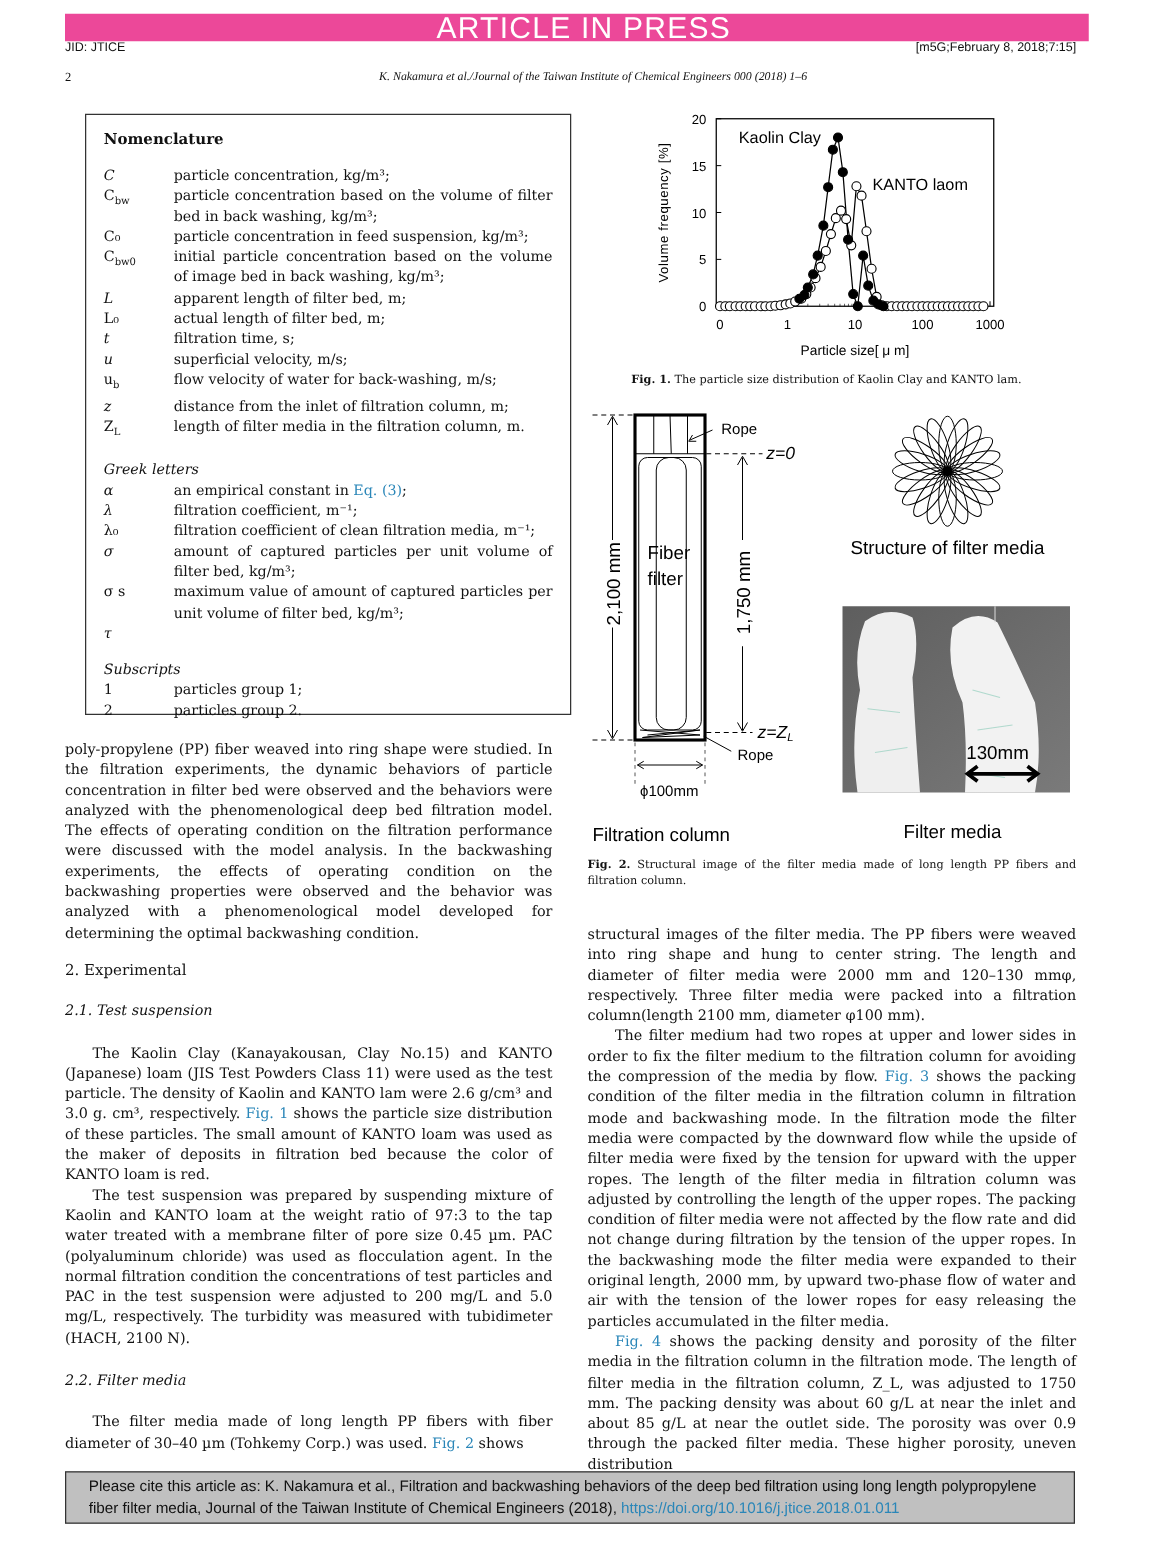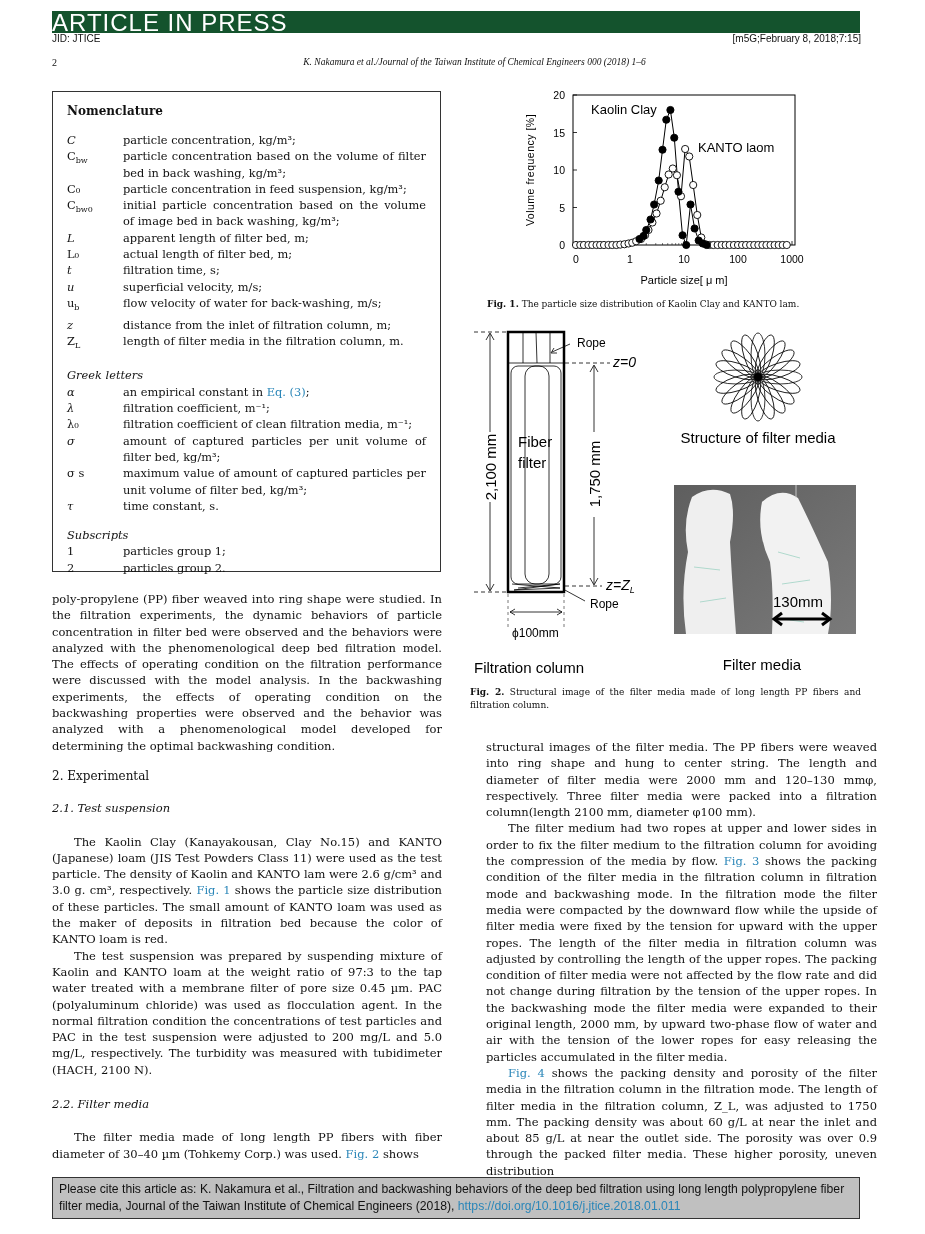--- a/index.html
+++ b/index.html
@@ -1,38 +1,38 @@
 <!DOCTYPE html>
 <html><head>
 <meta charset="utf-8">
 <style>
   html,body{margin:0;padding:0;background:#fff;}
   body{width:925px;height:1234px;position:relative;overflow:hidden;font-family:"DejaVu Serif","Liberation Serif",serif;color:#111;}
-  .banner{position:absolute;left:52px;top:11px;width:808px;height:22px;background:#14532d;color:#fff;font-family:"Liberation Sans",sans-serif;font-size:24px;line-height:24px;letter-spacing:1px;}
+  .banner{position:absolute;left:52px;top:11px;width:808px;height:22px;background:#ec4899;color:#fff;text-align:center;font-family:"Liberation Sans",sans-serif;font-size:24px;line-height:24px;letter-spacing:1px;padding-left:11px;}
   .jid{position:absolute;left:52px;top:33px;font-family:"Liberation Sans",sans-serif;font-size:10px;text-align:right;}
   .stamp{position:absolute;right:64px;top:33px;font-family:"Liberation Sans",sans-serif;font-size:10px;}
   .pagenum{position:absolute;left:52px;top:57px;font-size:10px;font-family:"Liberation Serif",serif;}
   .running{position:absolute;left:12px;width:925px;top:57px;text-align:center;font-size:9.5px;font-style:italic;font-family:"Liberation Serif",serif;}
-  .nomen{position:absolute;left:52px;top:91px;width:389px;height:481px;border:1px solid #333;box-sizing:border-box;padding:12px 14px 0 14px;font-family:"DejaVu Serif",serif;font-size:11.4px;}
+  .nomen{position:absolute;left:68px;top:91px;width:389px;height:481px;border:1px solid #333;box-sizing:border-box;padding:12px 14px 0 14px;font-family:"DejaVu Serif",serif;font-size:11.4px;}
   .nomen h3{margin:0 0 14px 0;font-size:12px;font-weight:bold;}
   .nrow{display:flex;line-height:16.3px;}
   .nsym{width:56px;flex:none;}
   .ndef{flex:1;text-align:justify;}
   .nsec{font-style:italic;margin-top:5px;line-height:16.3px;}
   .gap{height:8px;}
   .link{color:#2a86b8;}
   .col-l{position:absolute;left:52px;width:390px;font-family:"DejaVu Serif",serif;font-size:11.5px;line-height:16.3px;text-align:justify;}
-  .col-r{position:absolute;left:486px;width:391px;font-family:"DejaVu Serif",serif;font-size:11.5px;line-height:16.3px;text-align:justify;}
+  .col-r{position:absolute;left:470px;width:391px;font-family:"DejaVu Serif",serif;font-size:11.5px;line-height:16.3px;text-align:justify;}
   .col-l p,.col-r p{margin:0;}
   .indent{text-indent:22px;}
   .sect{font-weight:normal;font-size:12px;}
   .subsect{font-style:italic;}
   .cap{font-size:9px;font-family:"DejaVu Serif",serif;line-height:13px;}
   .cap b{font-weight:bold;}
-  .cite{position:absolute;left:52px;top:1177px;width:808px;height:42px;background:#c0c0c0;border:1px solid #333;box-sizing:border-box;padding:3px 6px;font-family:"Liberation Sans",sans-serif;font-size:12.2px;line-height:17px;}
+  .cite{position:absolute;left:52px;top:1177px;width:808px;height:42px;background:#c0c0c0;border:1px solid #333;box-sizing:border-box;padding:3px 18px;font-family:"Liberation Sans",sans-serif;font-size:12.2px;line-height:17px;}
   svg text{font-family:"Liberation Sans",sans-serif;}
 </style>
 </head>
 <body>
 
 <div class="banner">ARTICLE IN PRESS</div>
 <div class="jid">JID: JTICE</div>
 <div class="stamp">[m5G;February 8, 2018;7:15]</div>
 <div class="pagenum">2</div>
 <div class="running">K. Nakamura et al./Journal of the Taiwan Institute of Chemical Engineers 000 (2018) 1–6</div>
@@ -103,21 +103,20 @@
       <div class="nrow">
         <div class="nsym" style="font-style: italic;">σ</div>
         <div class="ndef">amount of captured particles per unit volume of filter bed, kg/m³;</div>
       </div>
       <div class="nrow">
         <div class="nsym">σ s</div>
         <div class="ndef">maximum value of amount of captured particles per unit volume of filter bed, kg/m³;</div>
       </div>
       <div class="nrow">
         <div class="nsym" style="font-style: italic;">τ</div>
-        <div class="ndef">time constant, s.</div>
       </div>
     </div>
   <div class="gap"></div>
   <div class="nsec">Subscripts</div>
   <div id="sub-items">
       <div class="nrow">
         <div class="nsym" style="font-style: normal;">1</div>
         <div class="ndef">particles group 1;</div>
       </div>
       <div class="nrow">
@@ -262,21 +261,21 @@
       <circle cx="179.57858123009862" cy="142.5" r="3.6" fill="#000" stroke="#000" stroke-width="0.9"></circle>
       <circle cx="183.67944675297093" cy="154.5" r="3.6" fill="#000" stroke="#000" stroke-width="0.9"></circle>
       <circle cx="187.7030606203345" cy="157.5" r="3.6" fill="#000" stroke="#000" stroke-width="0.9"></circle>
       <circle cx="191.76661205097088" cy="159" r="3.6" fill="#000" stroke="#000" stroke-width="0.9"></circle>
     </g>
   <text id="ylabel" transform="translate(19,84) rotate(-90)" text-anchor="middle" font-size="10.5" letter-spacing="0.5">Volume frequency  [%]</text>
   <text id="xlabel" x="169" y="198" text-anchor="middle" font-size="11">Particle size[ μ m]</text>
   <text id="legend-kaolin" x="76" y="28" font-size="13">Kaolin Clay</text>
   <text id="legend-kanto" x="183" y="66" font-size="13">KANTO laom</text>
 </svg>
-<div class="cap" style="position:absolute;left:487px;top:298px;width:360px;"><b>Fig. 1.</b><span> The particle size distribution of Kaolin Clay and KANTO lam.</span></div>
+<div class="cap" style="position:absolute;left:505px;top:298px;width:360px;"><b>Fig. 1.</b><span> The particle size distribution of Kaolin Clay and KANTO lam.</span></div>
 
 <svg style="position:absolute;left:470px;top:322px;" width="200" height="360" viewBox="0 0 200 360">
 
   <line x1="4" y1="10" x2="38" y2="10" stroke="#000" stroke-dasharray="4,3" stroke-width="0.8"></line>
   <line x1="4" y1="270" x2="38" y2="270" stroke="#000" stroke-dasharray="4,3" stroke-width="0.8"></line>
   <line x1="95" y1="41" x2="140" y2="41" stroke="#000" stroke-dasharray="4,3" stroke-width="0.8"></line>
   <line x1="95" y1="264" x2="132" y2="264" stroke="#000" stroke-dasharray="4,3" stroke-width="0.8"></line>
 
   <rect x="38" y="10" width="56" height="260" fill="none" stroke="#000" stroke-width="2.5"></rect>
 

